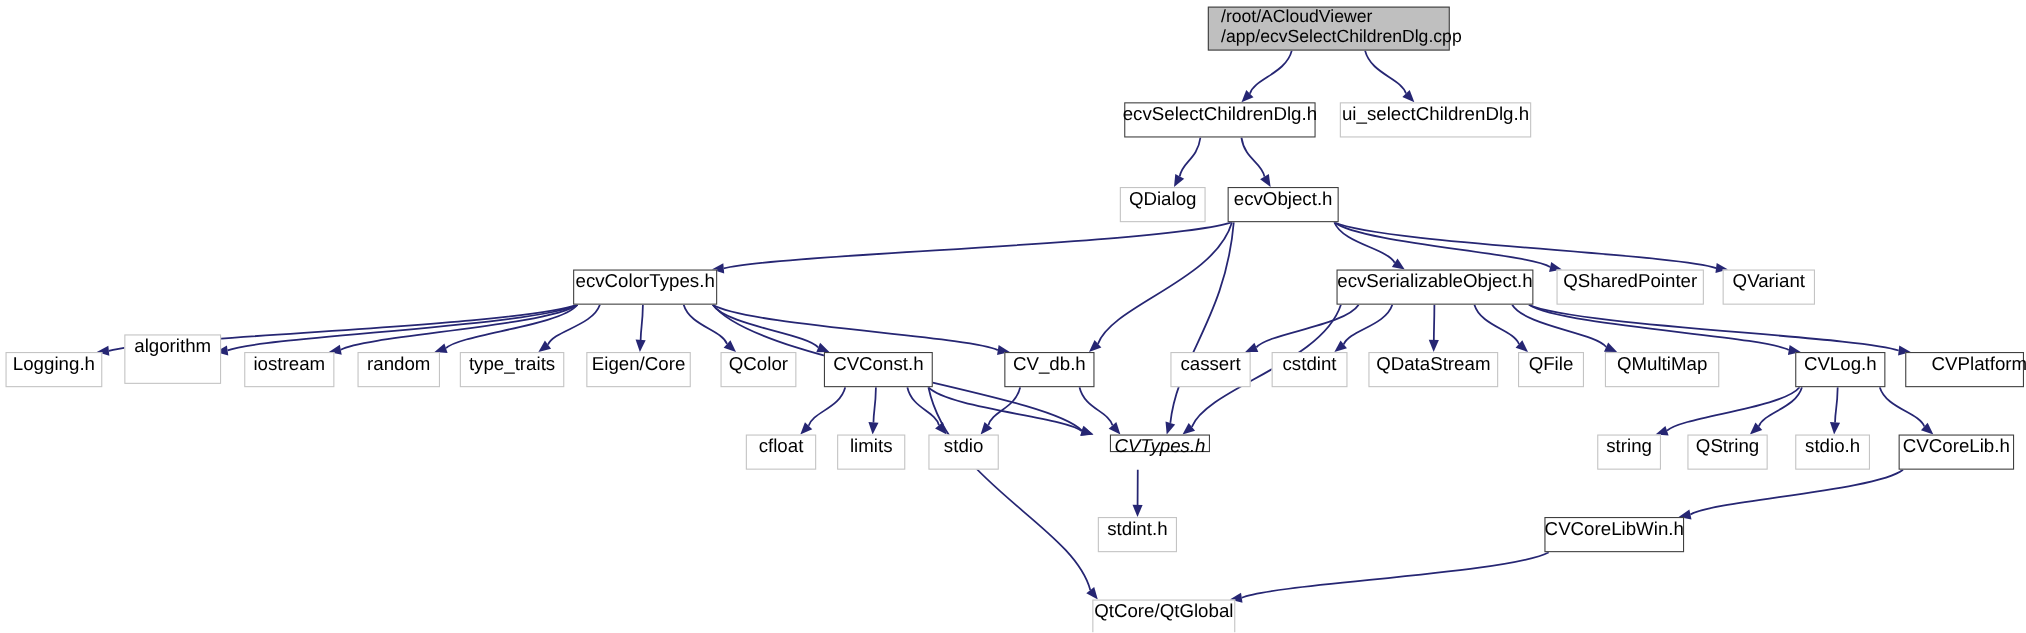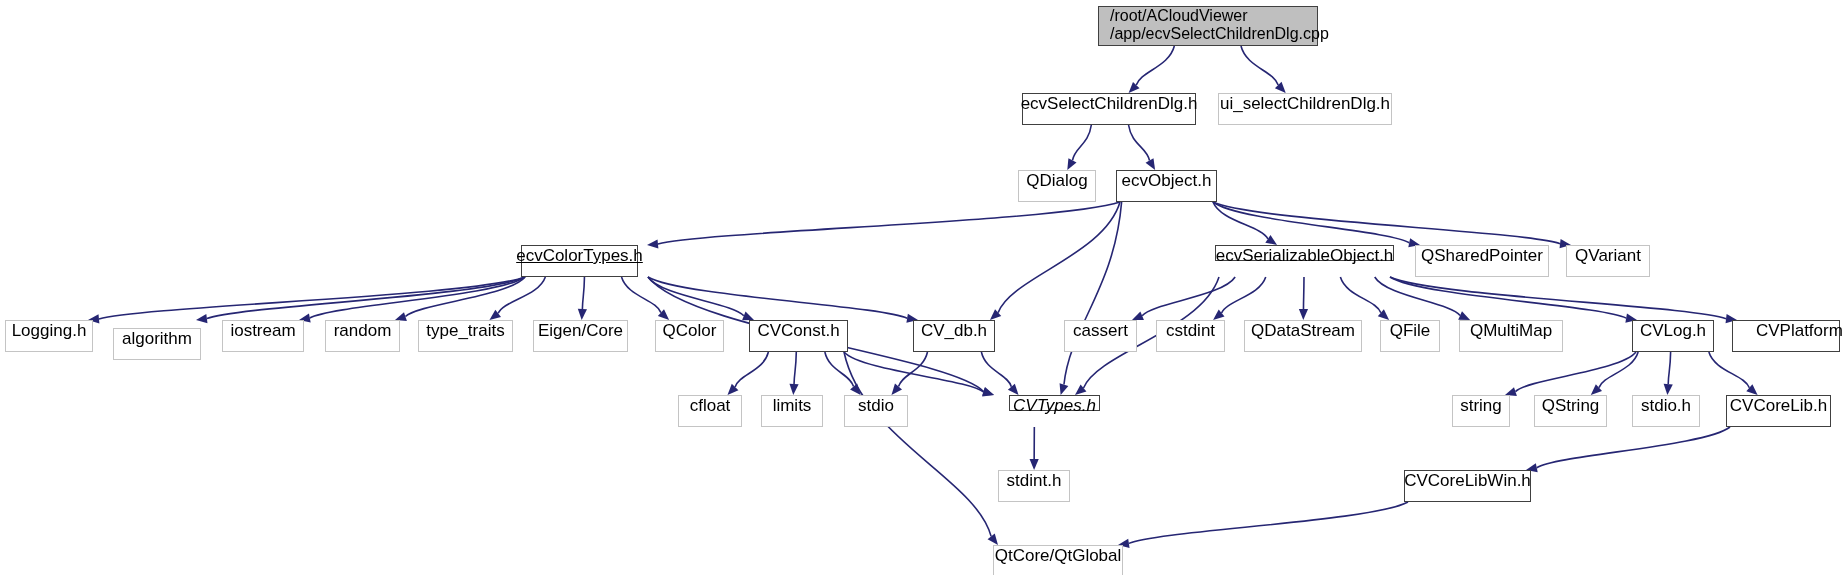--- a/index.html
+++ b/index.html
@@ -141,26 +141,26 @@
       <polygon points="1526,470 1535.8147273230636,463.2301309042264 1537.7122476676066,472.2323204457794" fill="#262673"></polygon>
       <path d="M1408,502 C1373.2,521.35 1157.8810365468814,530.4866049258072 1128.8810365468814,543.3866049258072" fill="none" stroke="#262673" stroke-width="1.6"></path>
       <polygon points="1118,545 1128.20634406131,538.8363532789296 1129.555729032453,547.9368565726849" fill="#262673"></polygon>
     </svg>
   <div id="node-layer">
       <div class="node root" style="left: 1098px; top: 6px; width: 220px; height: 40px; font-size: 16px; line-height: 18px; align-items: flex-start; padding-left: 9px;"><span class="node-label">/root/ACloudViewer</span><span class="node-label">/app/ecvSelectChildrenDlg.cpp</span></div>
       <div class="node hdr" style="left: 1022px; top: 93px; width: 174px; height: 32px;"><span class="node-label">ecvSelectChildrenDlg.h</span></div>
       <div class="node " style="left: 1218px; top: 93px; width: 174px; height: 32px;"><span class="node-label">ui_selectChildrenDlg.h</span></div>
       <div class="node " style="left: 1018px; top: 170px; width: 78px; height: 32px;"><span class="node-label">QDialog</span></div>
       <div class="node hdr" style="left: 1116px; top: 170px; width: 101px; height: 32px;"><span class="node-label">ecvObject.h</span></div>
-      <div class="node hdr" style="left: 521px; top: 245px; width: 117px; height: 32px; text-decoration: underline;"><span class="node-label">ecvColorTypes.h</span></div>
-      <div class="node hdr" style="left: 1215px; top: 245px; width: 179px; height: 16px;"><span class="node-label">ecvSerializableObject.h</span></div>
+      <div class="node hdr" style="left: 521px; top: 245px; width: 131px; height: 32px;"><span class="node-label">ecvColorTypes.h</span></div>
+      <div class="node hdr" style="left: 1215px; top: 245px; width: 179px; height: 32px;"><span class="node-label">ecvSerializableObject.h</span></div>
       <div class="node " style="left: 1415px; top: 245px; width: 134px; height: 32px;"><span class="node-label">QSharedPointer</span></div>
       <div class="node " style="left: 1566px; top: 245px; width: 84px; height: 32px;"><span class="node-label">QVariant</span></div>
       <div class="node " style="left: 5px; top: 320px; width: 88px; height: 32px;"><span class="node-label">Logging.h</span></div>
-      <div class="node " style="left: 113px; top: 328px; width: 88px; height: 32px;"><span class="node-label">algorithm</span></div>
+      <div class="node " style="left: 113px; top: 304px; width: 88px; height: 45px;"><span class="node-label">algorithm</span></div>
       <div class="node " style="left: 222px; top: 320px; width: 82px; height: 32px;"><span class="node-label">iostream</span></div>
       <div class="node " style="left: 325px; top: 320px; width: 75px; height: 32px;"><span class="node-label">random</span></div>
       <div class="node " style="left: 418px; top: 320px; width: 95px; height: 32px;"><span class="node-label">type_traits</span></div>
       <div class="node " style="left: 533px; top: 320px; width: 95px; height: 32px;"><span class="node-label">Eigen/Core</span></div>
       <div class="node " style="left: 655px; top: 320px; width: 69px; height: 32px;"><span class="node-label">QColor</span></div>
       <div class="node hdr" style="left: 749px; top: 320px; width: 99px; height: 32px;"><span class="node-label">CVConst.h</span></div>
       <div class="node hdr" style="left: 913px; top: 320px; width: 82px; height: 32px;"><span class="node-label">CV_db.h</span></div>
       <div class="node " style="left: 1064px; top: 320px; width: 73px; height: 32px;"><span class="node-label">cassert</span></div>
       <div class="node " style="left: 1156px; top: 320px; width: 69px; height: 32px;"><span class="node-label">cstdint</span></div>
       <div class="node " style="left: 1244px; top: 320px; width: 118px; height: 32px;"><span class="node-label">QDataStream</span></div>

